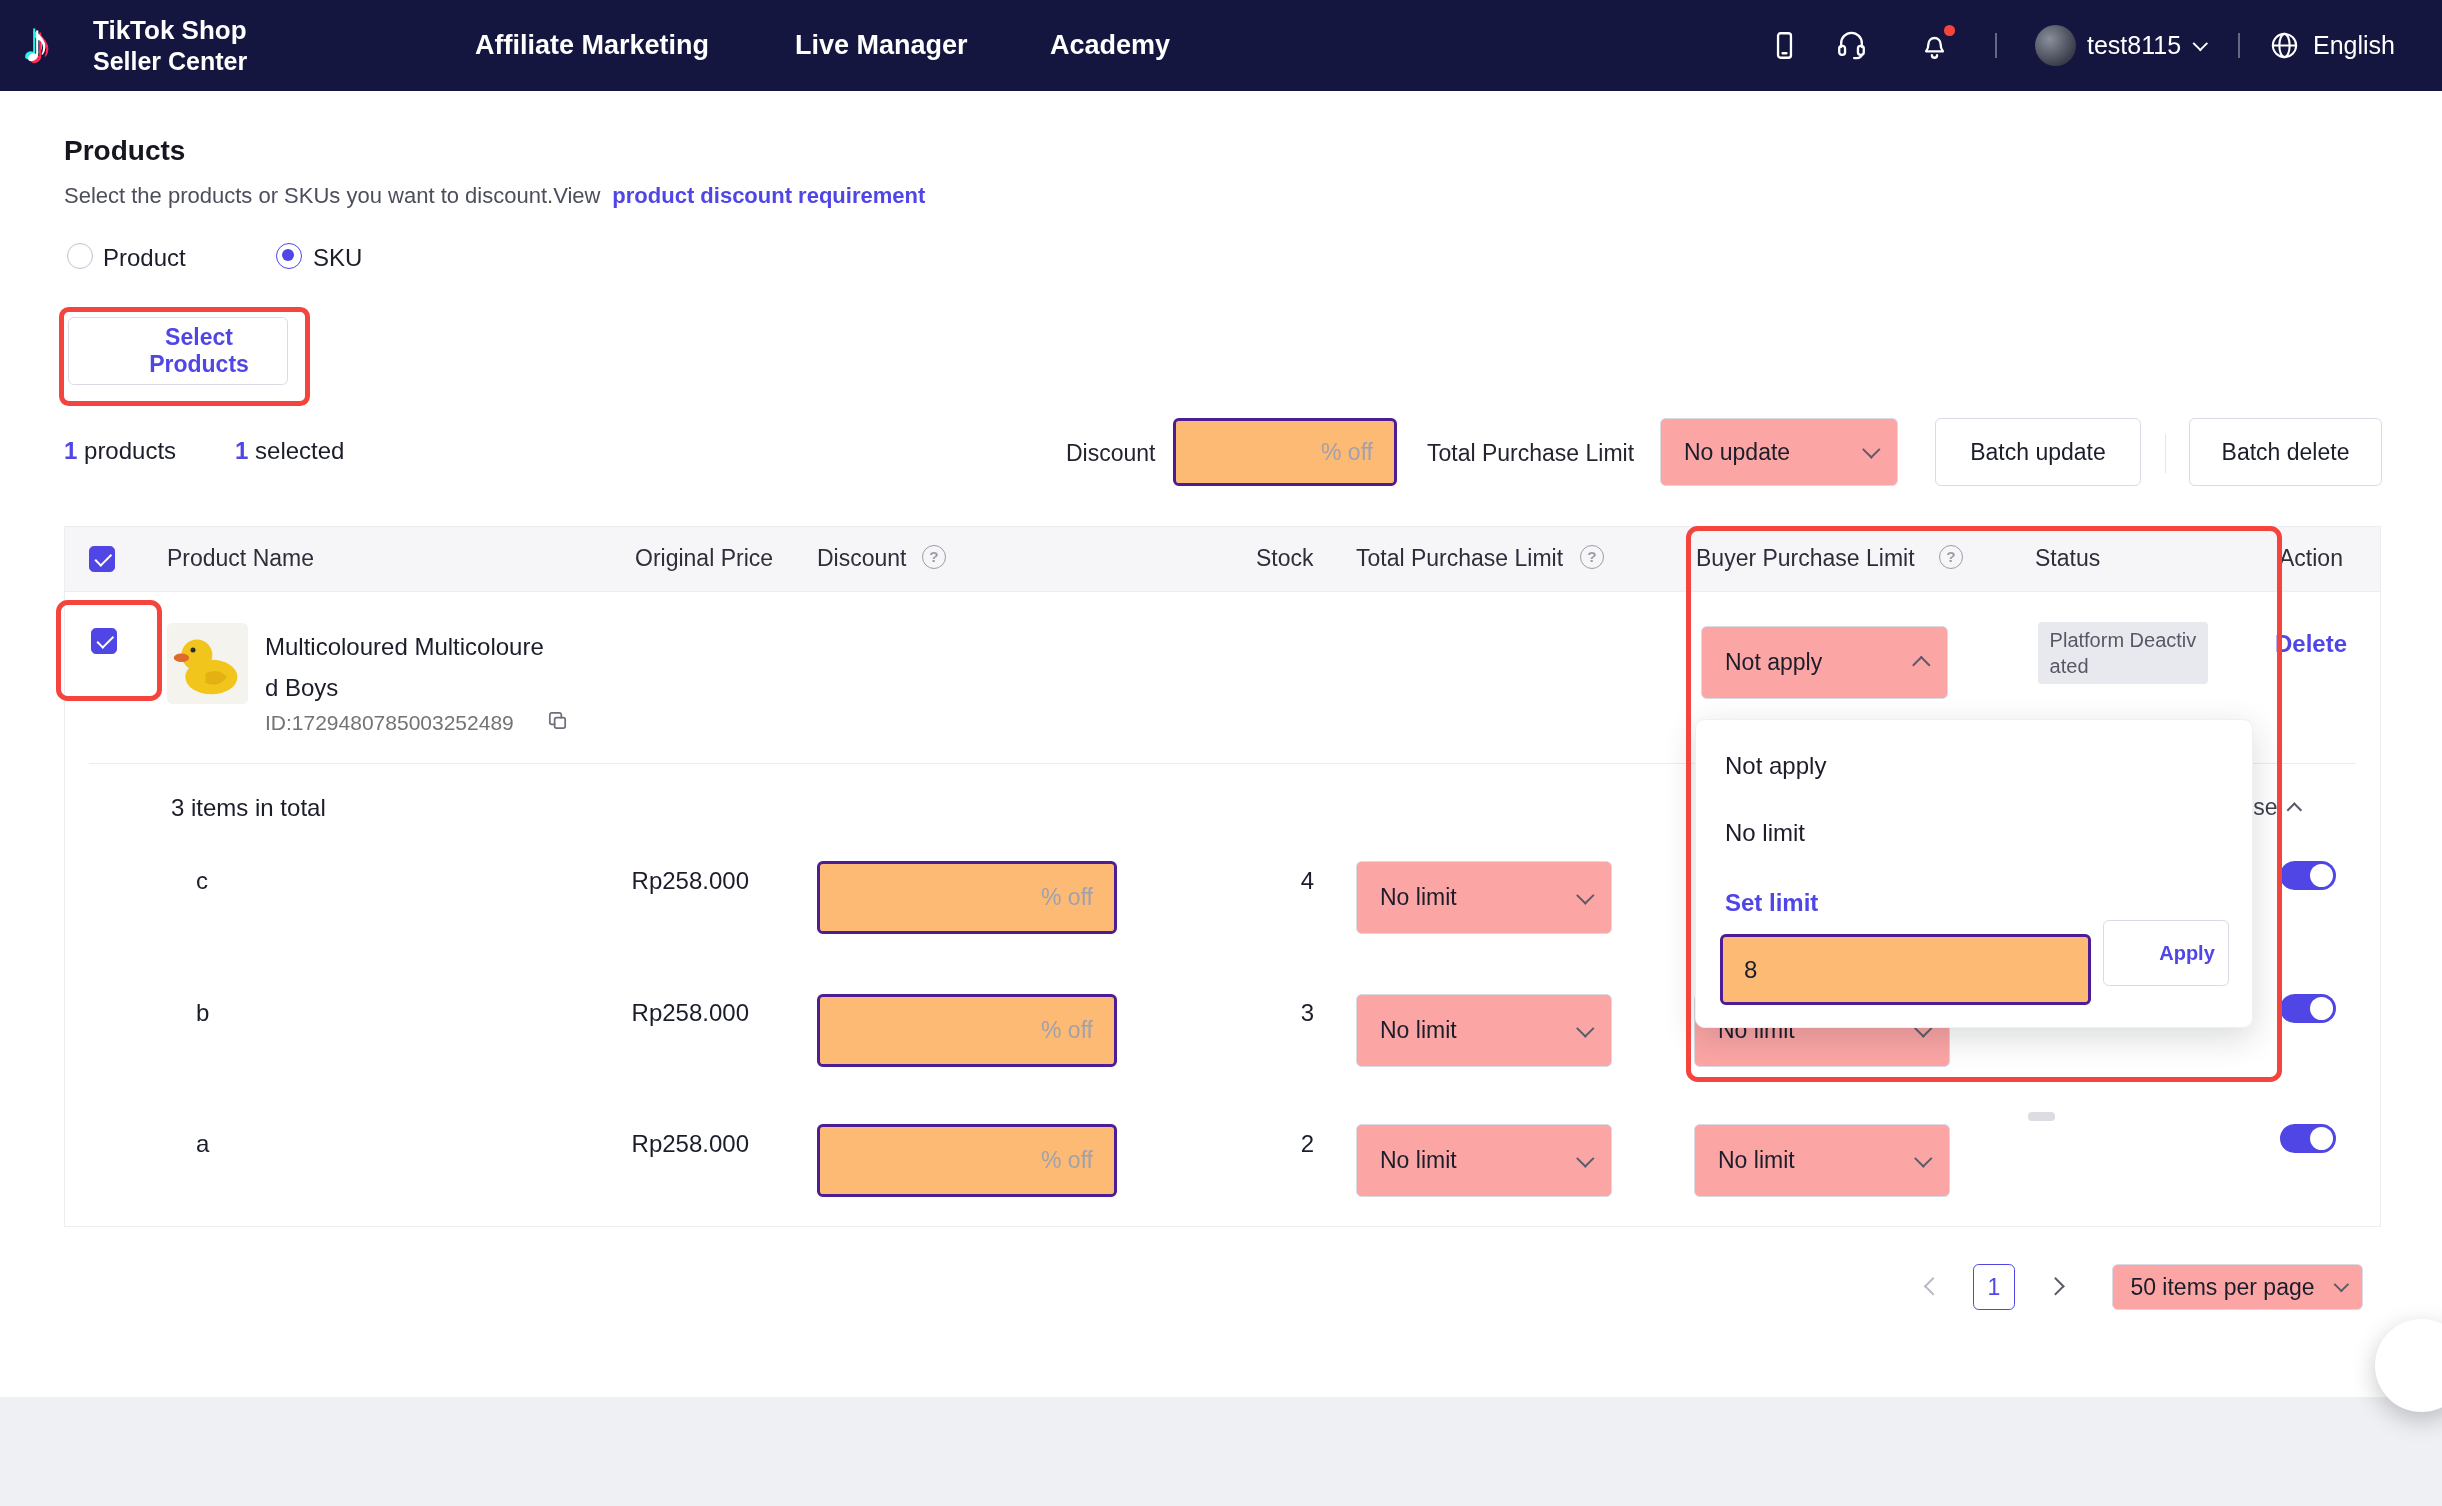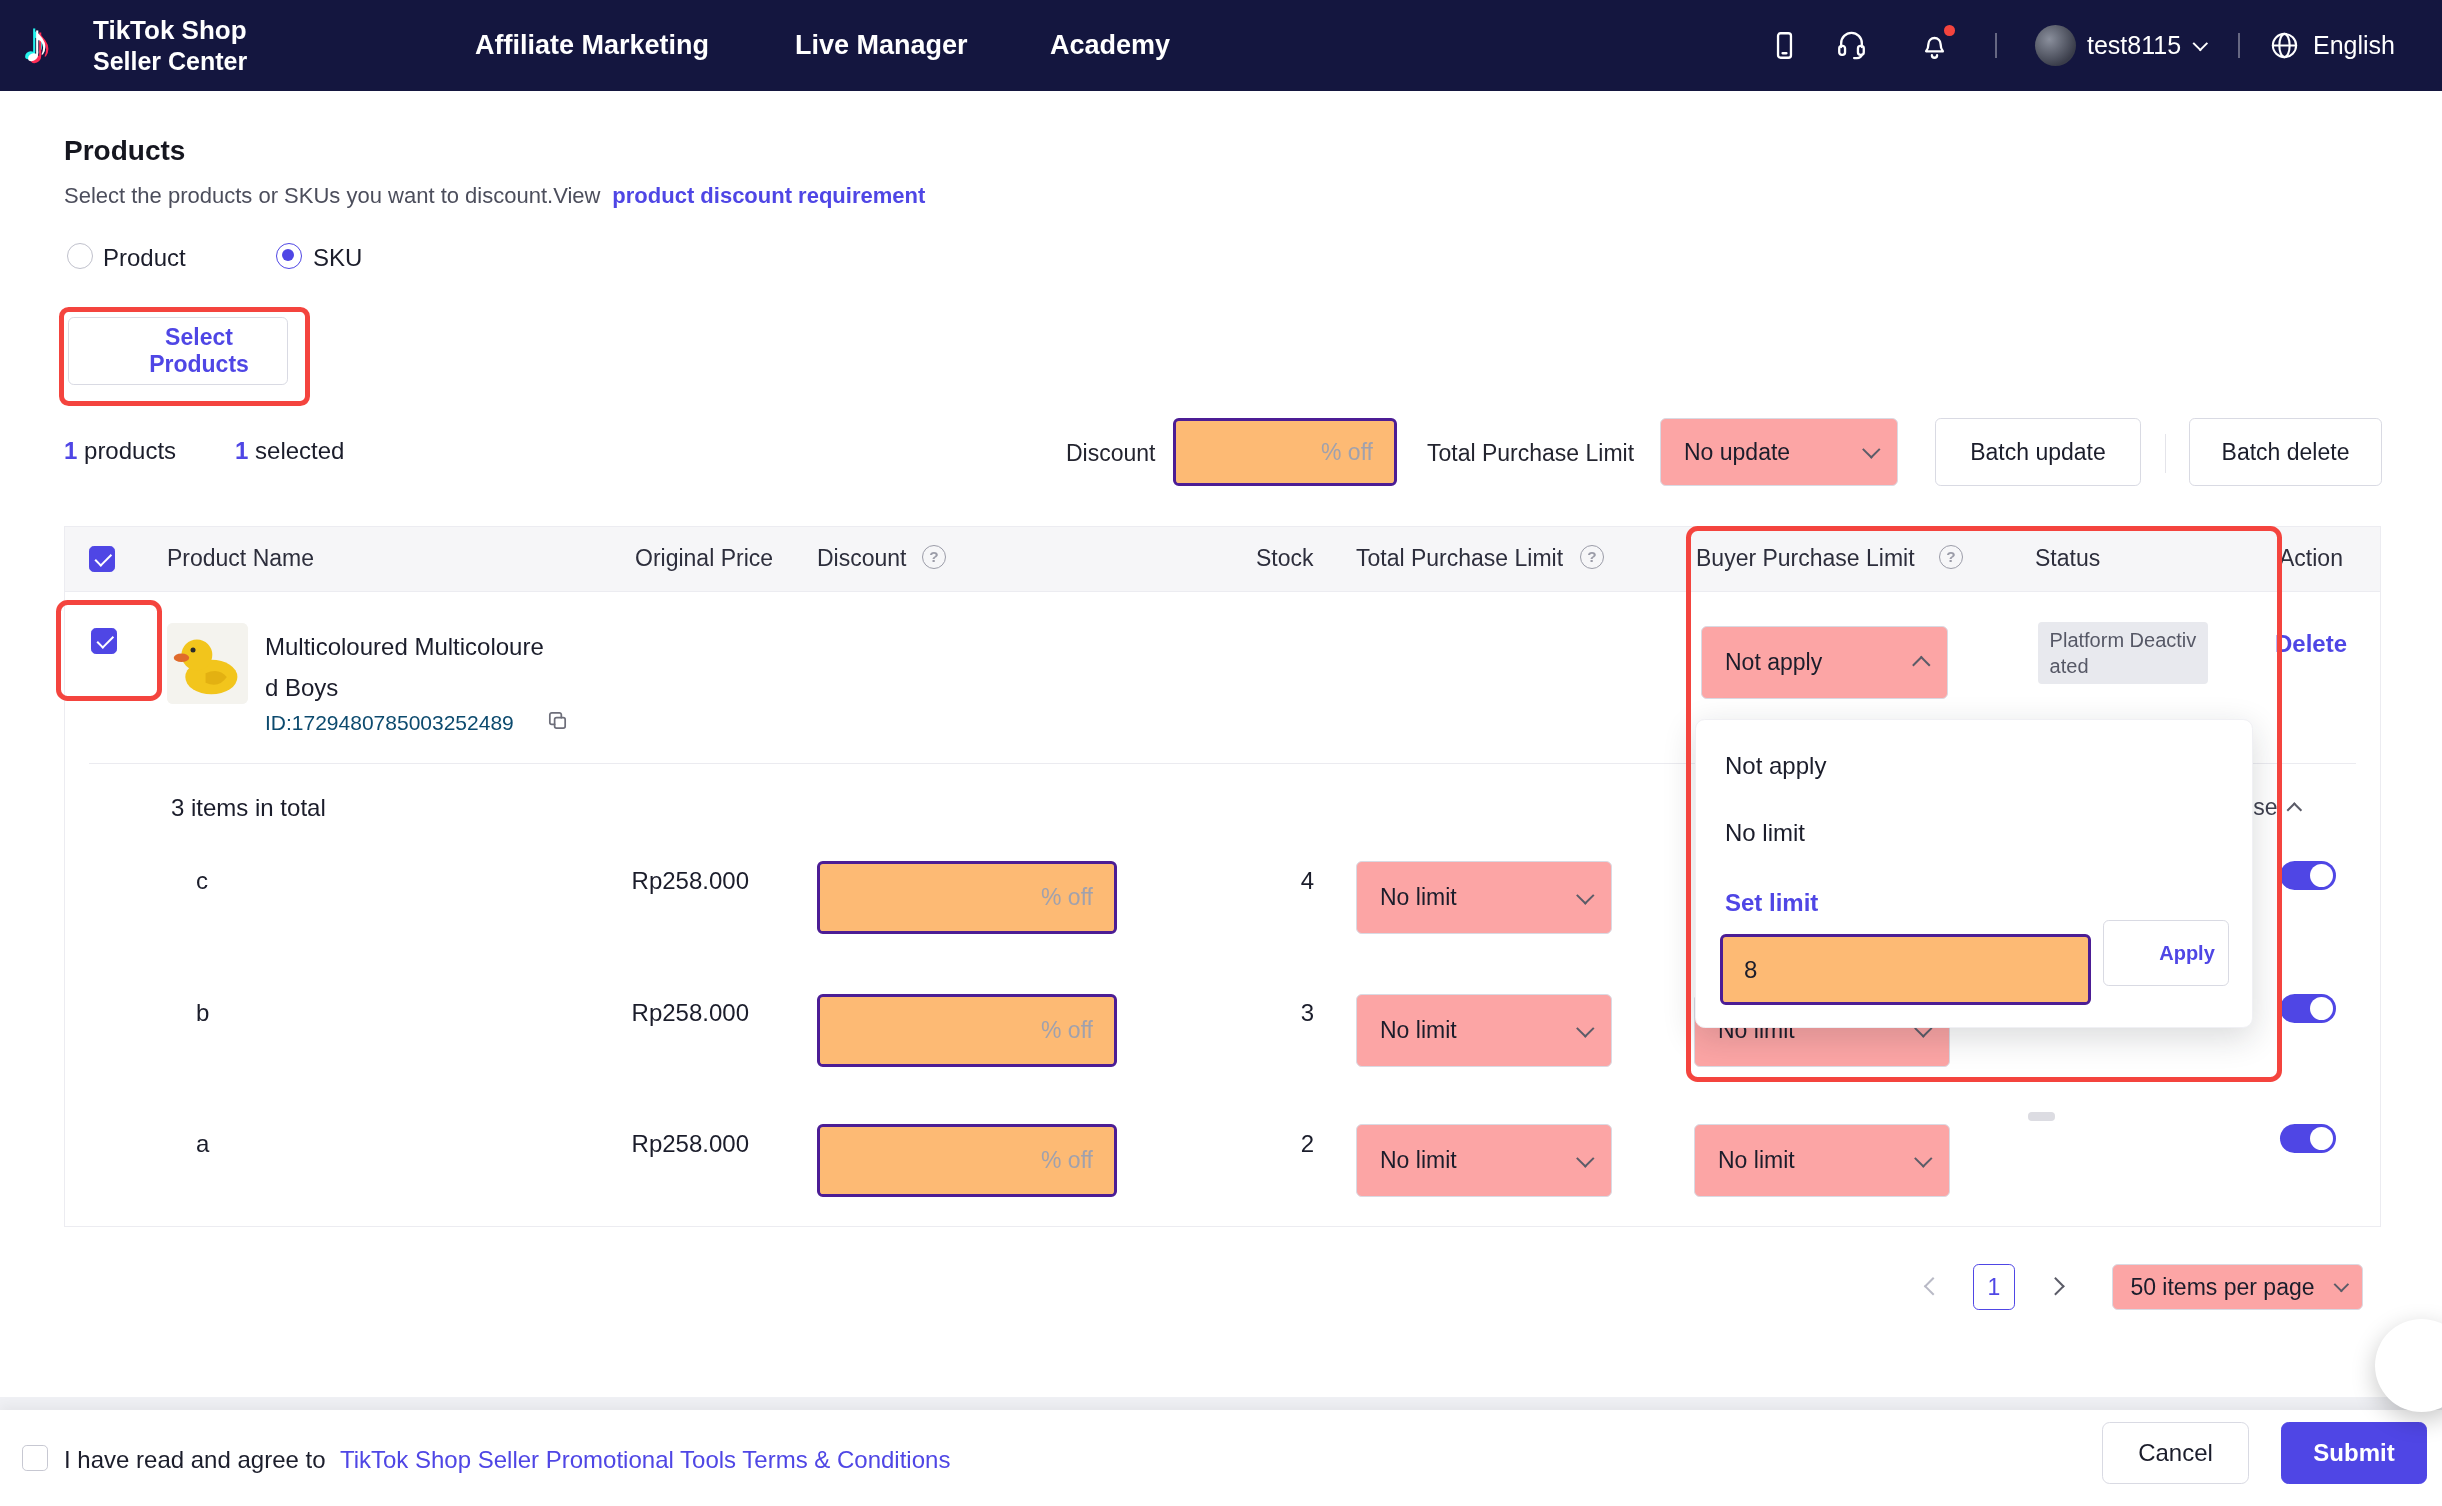--- a/index.html
+++ b/index.html
@@ -206,21 +206,21 @@
       <circle cx="31" cy="33" r="16" fill="#f2c51c"></circle>
       <ellipse cx="15" cy="36" rx="8" ry="4.5" fill="#e06a2b"></ellipse>
       <circle cx="27" cy="28" r="2.6" fill="#2b2b2b"></circle>
       <path d="M40 52 q14 -6 22 4 q-8 12 -22 6 z" fill="#e3b112"></path>
     </svg>
   </div>
   <div class="abs txt25" style="left:265px; top:626px; line-height:41px;">
     <div>Multicoloured Multicoloure</div>
     <div>d Boys</div>
   </div>
-  <div class="abs" style="left:265px; top:711px; font-size:21px; color:#0c4a6e;">ID:1729480785003252489</div>
+  <div class="abs" style="left:265px; top:711px; font-size:21px; color:#737373;">ID:1729480785003252489</div>
   <svg class="abs" style="left:546px; top:709px;" width="23" height="23" viewBox="0 0 24 24" fill="none" stroke="#6d6e7a" stroke-width="1.8" stroke-linecap="round" stroke-linejoin="round">
     <rect x="9" y="9" width="11" height="11" rx="2"></rect>
     <path d="M16 9V6a2 2 0 0 0-2-2H6a2 2 0 0 0-2 2v8a2 2 0 0 0 2 2h3"></path>
   </svg>
 
   <div class="sel" style="left:1701px; top:626px; width:247px; height:73px;">
     <span>Not apply</span>
     <span class="chev up"></span>
   </div>
 
@@ -295,24 +295,15 @@
   <div class="pagebtn" style="left:2036px; top:1267px;">
     <span class="chev right"></span>
   </div>
   <div class="sel" style="left:2112px; top:1264px; width:251px; height:46px; padding:0 15.4px 0 17.4px; font-size:23px;">
     <span>50 items per page</span>
     <span class="chev down" style="width:8.7px; height:8.7px;"></span>
   </div>
 
   <div class="fab"></div>
 
-  <div class="footer">
-    <div class="cb unchecked" style="left:22px; top:35px;"></div>
-    <div class="abs txt25" style="left:64px; top:36px;">
-      <span>I have read and agree to</span>
-      <span class="link" style="margin-left:7.7px; font-weight:400;">TikTok Shop Seller Promotional Tools Terms &amp; Conditions</span>
-    </div>
-    <button class="btn" style="left:2102px; top:11.6px; width:147px; height:62px; border-radius:7.7px; font-size:24px;">Cancel</button>
-    <button class="btn primary" style="left:2281px; top:11.6px; width:146px; height:62px; border-radius:7.7px; font-size:24px;">Submit</button>
-  </div>
 
 </div>
 
 
 </body></html>

